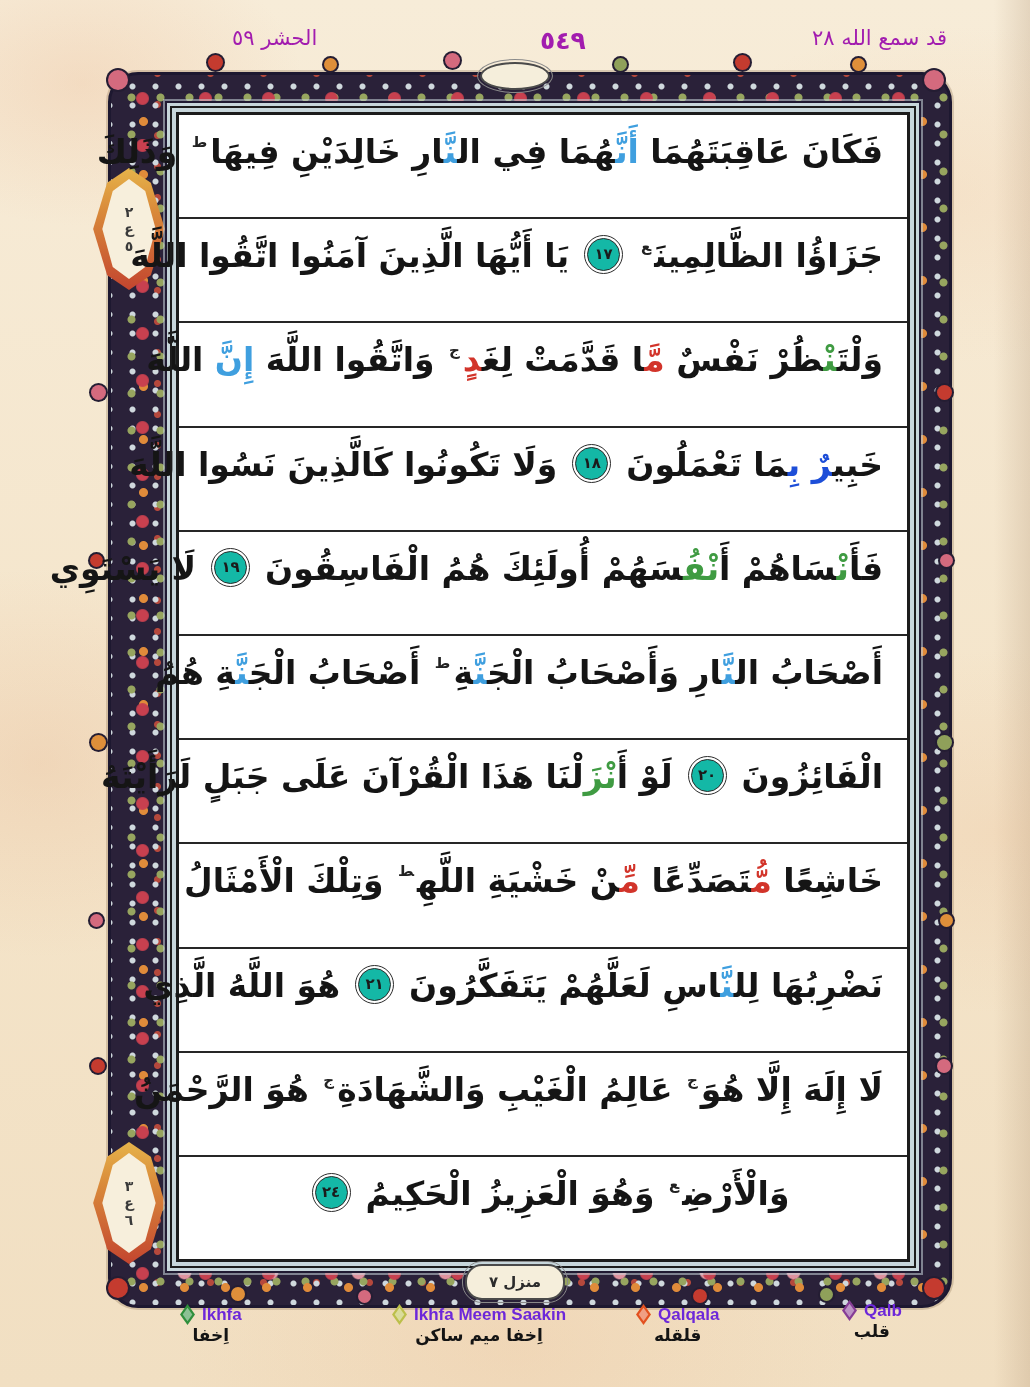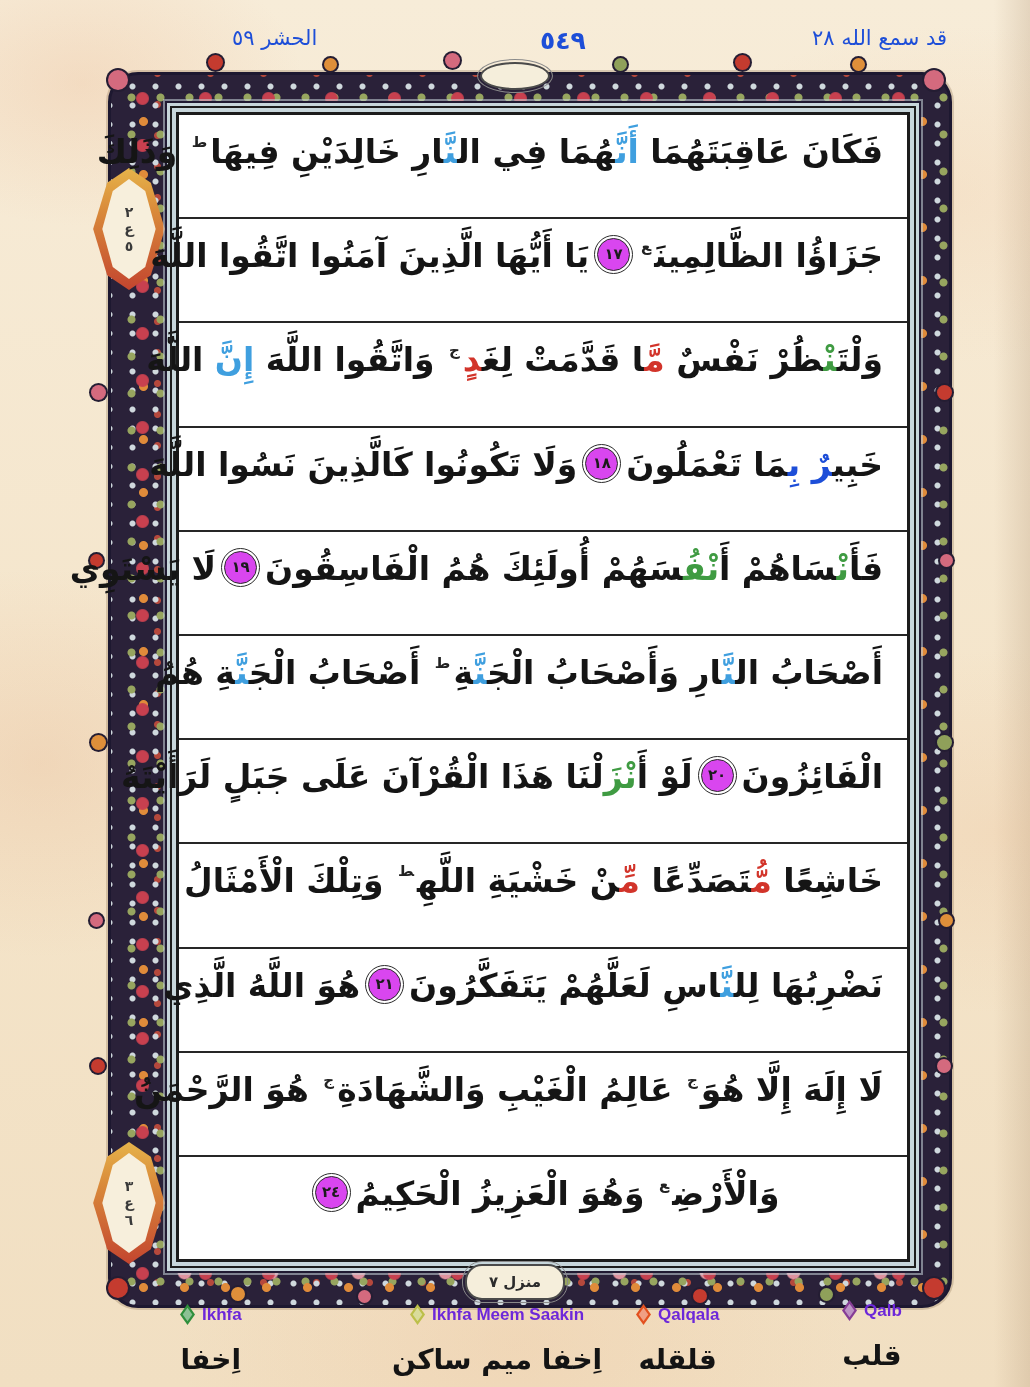--- a/index.html
+++ b/index.html
@@ -12,21 +12,21 @@
       radial-gradient(ellipse 420px 260px at 92% 14%, rgba(240,196,158,.22), transparent 65%),
       radial-gradient(ellipse 380px 300px at 4% 55%,  rgba(226,168,128,.24), transparent 65%),
       radial-gradient(ellipse 420px 280px at 97% 60%, rgba(233,184,144,.22), transparent 65%),
       radial-gradient(ellipse 520px 300px at 50% 97%, rgba(236,190,150,.26), transparent 65%),
       radial-gradient(ellipse 300px 180px at 30% 30%, rgba(252,244,230,.5),  transparent 60%),
       radial-gradient(ellipse 300px 200px at 70% 80%, rgba(252,244,230,.45), transparent 60%),
       linear-gradient(90deg, rgba(0,0,0,0) 96.5%, rgba(160,128,96,.22)),
       linear-gradient(180deg,#f7ecd8 0%,#f4e4c9 60%,#f1dfc2 100%);
   }
   
-  .hdr{position:absolute;top:26px;height:34px;color:#1d4ed8;direction:rtl;white-space:nowrap;}
+  .hdr{position:absolute;top:26px;height:34px;color:#a21caf;direction:rtl;white-space:nowrap;}
   .hdr.center{font-size:25px;font-weight:bold;}
   .hdr.side{font-size:21px;}
   
   .frame{
     position:absolute;left:108px;top:72px;width:844px;height:1236px;
     box-sizing:border-box;border:3px solid #1d1830;border-radius:30px;
     background-color:#2a2139;
     background-image:
       radial-gradient(circle, #c8404f 5px, rgba(200,64,79,.85) 6px, transparent 7px),
       radial-gradient(circle, #e08b3a 4px, transparent 5px),
@@ -52,22 +52,22 @@
     padding:0 24px;border-bottom:2px solid #262626;
     font-size:33px;font-weight:bold;color:#151515;line-height:74px;
     text-align:justify;text-align-last:justify;white-space:nowrap;overflow:visible;
   }
   .line:last-child{border-bottom:none;text-align:center;text-align-last:center;}
   .c-blue{color:#3f9fdf;} .c-red{color:#d2342a;} .c-green{color:#3f9b42;} .c-purple{color:#1d4ed8;}
   .vmark{
     display:inline-flex;align-items:center;justify-content:center;
     width:31px;height:31px;border-radius:50%;
     border:1.5px solid #2b2b2b;outline:1px solid #2b2b2b;outline-offset:2.5px;
-    background:#d946ef;font-size:15px;font-weight:bold;line-height:1;
-    vertical-align:middle;margin:0 8px;position:relative;top:-3px;color:#1b1b1b;
+    background:#14b8a6;font-size:15px;font-weight:bold;line-height:1;
+    vertical-align:middle;margin:0 18px;position:relative;top:-3px;color:#1b1b1b;
   }
   .sup{font-size:15px;font-weight:bold;position:relative;top:-16px;margin:0 3px;color:#222;}
   
   .medallion{
     position:absolute;width:78px;height:122px;
     background:linear-gradient(180deg,#e6b34a 0%,#d98a3a 35%,#c3452f 100%);
     clip-path:polygon(50% 0%,78% 12%,96% 50%,78% 88%,50% 100%,22% 88%,4% 50%,22% 12%);
     display:flex;align-items:center;justify-content:center;
   }
   .medallion .inner{
@@ -87,21 +87,21 @@
   .cartouche.bottom{top:1264px;width:96px;height:32px;font-size:15px;font-weight:bold;border-radius:17px;}
   
   .legend{position:absolute;top:1300px;left:0;width:1030px;height:70px;}
   .legend-item{position:absolute;display:flex;flex-direction:column;align-items:center;}
   .legend-top{display:flex;align-items:center;gap:7px;}
   .diamond{width:15px;height:21px;clip-path:polygon(50% 0,100% 50%,50% 100%,0 50%);
     box-shadow:inset 0 0 0 30px rgba(255,255,255,0);}
   .diamond .bevel{width:100%;height:100%;clip-path:polygon(50% 18%,82% 50%,50% 82%,18% 50%);
     background:rgba(255,255,255,.45);}
   .legend-en{font-family:"Liberation Sans",sans-serif;font-weight:bold;font-size:17px;color:#6d28d9;}
-  .legend-ar{direction:rtl;font-size:28px;font-weight:bold;color:#141414;margin-top:18px;}
+  .legend-ar{direction:rtl;font-size:17px;font-weight:bold;color:#141414;margin-top:0;}
 </style>
 </head>
 <body>
 
 <div class="hdr side" style="left:232px;">الحشر ٥٩</div>
 <div class="hdr center" style="left:540px;">٥٤٩</div>
 <div class="hdr side" style="left:812px;">قد سمع الله ٢٨</div>
 
 <div class="frame"></div>
 <div id="petals">

